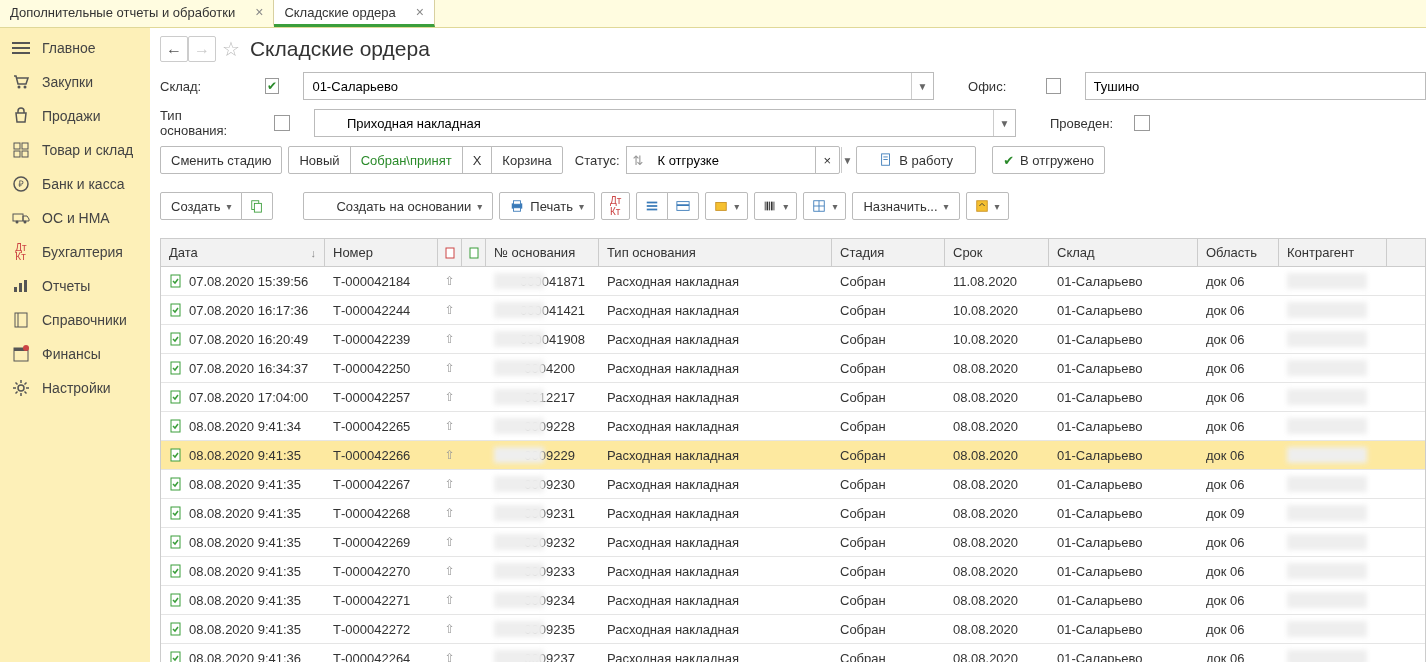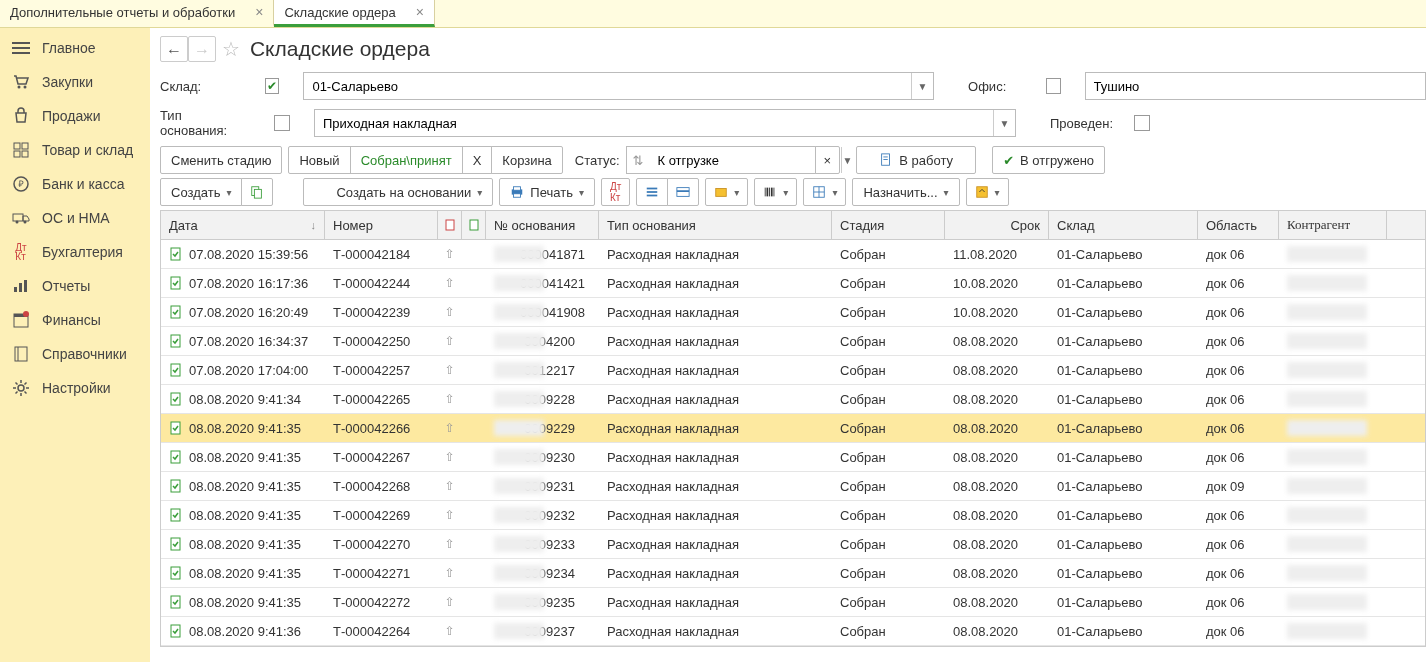--- a/index.html
+++ b/index.html
@@ -17,38 +17,38 @@
   .navbtn { width:28px; height:26px; border:1px solid #ccc; background:#fff; display:flex; align-items:center; justify-content:center; cursor:pointer; border-radius:2px; font-size:16px; color:#555; }
   .star { font-size:20px; color:#bbb; cursor:pointer; }
   .pgtitle { font-size:21px; color:#333; margin-left:4px; }
   .flt-row { display:flex; align-items:center; gap:24px; margin-bottom:8px; }
   .flt-label { font-size:13px; color:#333; }
   .cb { width:16px; height:16px; border:1px solid #999; cursor:pointer; display:inline-flex; align-items:center; justify-content:center; font-size:12px; color:#2a8a2a; }
   .cb.checked::after { content:"✔"; }
   .combo { display:flex; align-items:center; border:1px solid #bbb; height:28px; background:#fff; }
   .combo-in { border:0; outline:0; padding:0 8px; height:100%; font-size:13px; flex:1; }
   .combo-dd { width:22px; height:100%; border-left:1px solid #ccc; display:flex; align-items:center; justify-content:center; cursor:pointer; color:#666; font-size:10px; }
-  .tbrow { display:flex; align-items:center; gap:6px; margin-bottom:4px; flex-wrap:nowrap; }
+  .tbrow { display:flex; align-items:center; gap:6px; margin-bottom:18px; flex-wrap:nowrap; }
   .btn { height:28px; border:1px solid #bbb; background:#fff; padding:0 10px; display:inline-flex; align-items:center; gap:6px; cursor:pointer; font-size:13px; color:#333; border-radius:2px; }
   .btn.sm { padding:0 8px; }
   .btn.g { color:#2a8a2a; }
   .btn-group { display:inline-flex; }
   .btn-group .btn { border-radius:0; margin-left:-1px; }
   .btn-group .btn:first-child { border-radius:2px 0 0 2px; margin-left:0; }
   .btn-group .btn:last-child { border-radius:0 2px 2px 0; }
   .dd::after { content:" ▾"; color:#666; font-size:10px; }
   .grid { border:1px solid #ccc; }
   .ghead { display:flex; background:#f2f2f2; border-bottom:1px solid #ccc; }
   .gh { padding:6px 8px; border-right:1px solid #ccc; font-size:13px; color:#333; display:flex; align-items:center; justify-content:space-between; overflow:hidden; white-space:nowrap; }
   .gbody {}
   .grow { display:flex; border-bottom:1px solid #e5e5e5; height:29px; align-items:center; }
   .grow.sel { background:#fde9a0; }
   .gc { padding:0 8px; border-right:1px solid transparent; font-size:13px; color:#333; overflow:hidden; white-space:nowrap; display:flex; align-items:center; gap:6px; height:100%; }
-  .c0{width:164px;} .c1{width:113px;} .c2{width:24px;} .c3{width:24px;} .c4{width:113px;} .c5{width:233px;} .c6{width:113px;} .c7{width:104px;} .c8{width:149px;} .c9{width:81px;} .c10{width:108px;font-family:Liberation Serif, serif;}
-  .gh.c0{width:164px;} .gh.c1{width:113px;} .gh.c2{width:24px;padding:6px 2px;justify-content:center;} .gh.c3{width:24px;padding:6px 2px;justify-content:center;} .gh.c4{width:113px;} .gh.c5{width:233px;} .gh.c6{width:113px;} .gh.c7{width:104px;justify-content:flex-end;} .gh.c8{width:149px;} .gh.c9{width:81px;} .gh.c10{width:108px;}
+  .c0{width:164px;} .c1{width:113px;} .c2{width:24px;} .c3{width:24px;} .c4{width:113px;} .c5{width:233px;} .c6{width:113px;} .c7{width:104px;} .c8{width:149px;} .c9{width:81px;} .c10{width:108px;}
+  .gh.c0{width:164px;} .gh.c1{width:113px;} .gh.c2{width:24px;padding:6px 2px;justify-content:center;} .gh.c3{width:24px;padding:6px 2px;justify-content:center;} .gh.c4{width:113px;} .gh.c5{width:233px;} .gh.c6{width:113px;} .gh.c7{width:104px;} .gh.c8{width:149px;} .gh.c9{width:81px;} .gh.c10{width:108px;}
   .doc-ic { width:14px; height:14px; }
   .sort-ar { color:#888; font-size:11px; }
   .arr-up { color:#999; font-size:12px; }
   .ic-sm { width:14px; height:14px; display:inline-block; }
   .blur { filter: blur(2.5px); color:#aaa; background:#eee; display:inline-block; width:50px; height:16px; }
   svg { display:block; }
 </style>
 </head>
 <body>
 
@@ -138,35 +138,35 @@
             <rect x="2" y="10" width="3" height="5" fill="#555"></rect>
             <rect x="7" y="6" width="3" height="9" fill="#555"></rect>
             <rect x="12" y="3" width="3" height="12" fill="#555"></rect>
           </svg>
         </span>
         <span>Отчеты</span>
       </div>
       <div class="side-item">
         <span class="side-ic">
           <svg width="18" height="18" viewBox="0 0 18 18">
+            <rect x="3" y="2" width="12" height="14" fill="none" stroke="#555"></rect>
+            <line x1="6" y1="2" x2="6" y2="16" stroke="#555"></line>
+          </svg>
+        </span>
+        <span>Справочники</span>
+      </div>
+      <div class="side-item">
+        <span class="side-ic">
+          <svg width="18" height="18" viewBox="0 0 18 18">
             <rect x="2" y="3" width="14" height="13" fill="none" stroke="#555"></rect>
             <rect x="2" y="3" width="14" height="3" fill="#555"></rect>
             <circle cx="14" cy="3" r="3" fill="#c44"></circle>
           </svg>
         </span>
         <span>Финансы</span>
-      </div>
-      <div class="side-item">
-        <span class="side-ic">
-          <svg width="18" height="18" viewBox="0 0 18 18">
-            <rect x="3" y="2" width="12" height="14" fill="none" stroke="#555"></rect>
-            <line x1="6" y1="2" x2="6" y2="16" stroke="#555"></line>
-          </svg>
-        </span>
-        <span>Справочники</span>
       </div>
       <div class="side-item">
         <span class="side-ic">
           <svg width="18" height="18" viewBox="0 0 18 18">
             <circle cx="9" cy="9" r="3" fill="none" stroke="#555" stroke-width="1.5"></circle>
             <path d="M9 1v3M9 14v3M1 9h3M14 9h3M3.5 3.5l2 2M12.5 12.5l2 2M3.5 14.5l2-2M12.5 5.5l2-2" stroke="#555" stroke-width="1.5"></path>
           </svg>
         </span>
         <span>Настройки</span>
       </div>
@@ -192,21 +192,21 @@
       <span class="flt-label" style="margin-left:10px;width:60px;">Офис:</span>
       <span class="cb"></span>
       <div class="combo" style="width:380px;">
         <input class="combo-in" value="Тушино" style="">
       </div>
     </div>
 
     <div class="flt-row">
       <span class="flt-label" style="width:90px;">Тип основания:</span>
       <span class="cb"></span>
-      <div class="combo" style="width:702px;">
+      <div class="combo" style="width:702px;padding-left:24px;">
         <input class="combo-in" value="Приходная накладная" style="">
         <div class="combo-dd">▼</div>
       </div>
       <span class="flt-label" style="margin-left:10px;width:60px;">Проведен:</span>
       <span class="cb"></span>
     </div>
 
     <div class="tbrow">
       <div class="btn">
           <span>Сменить стадию</span>

